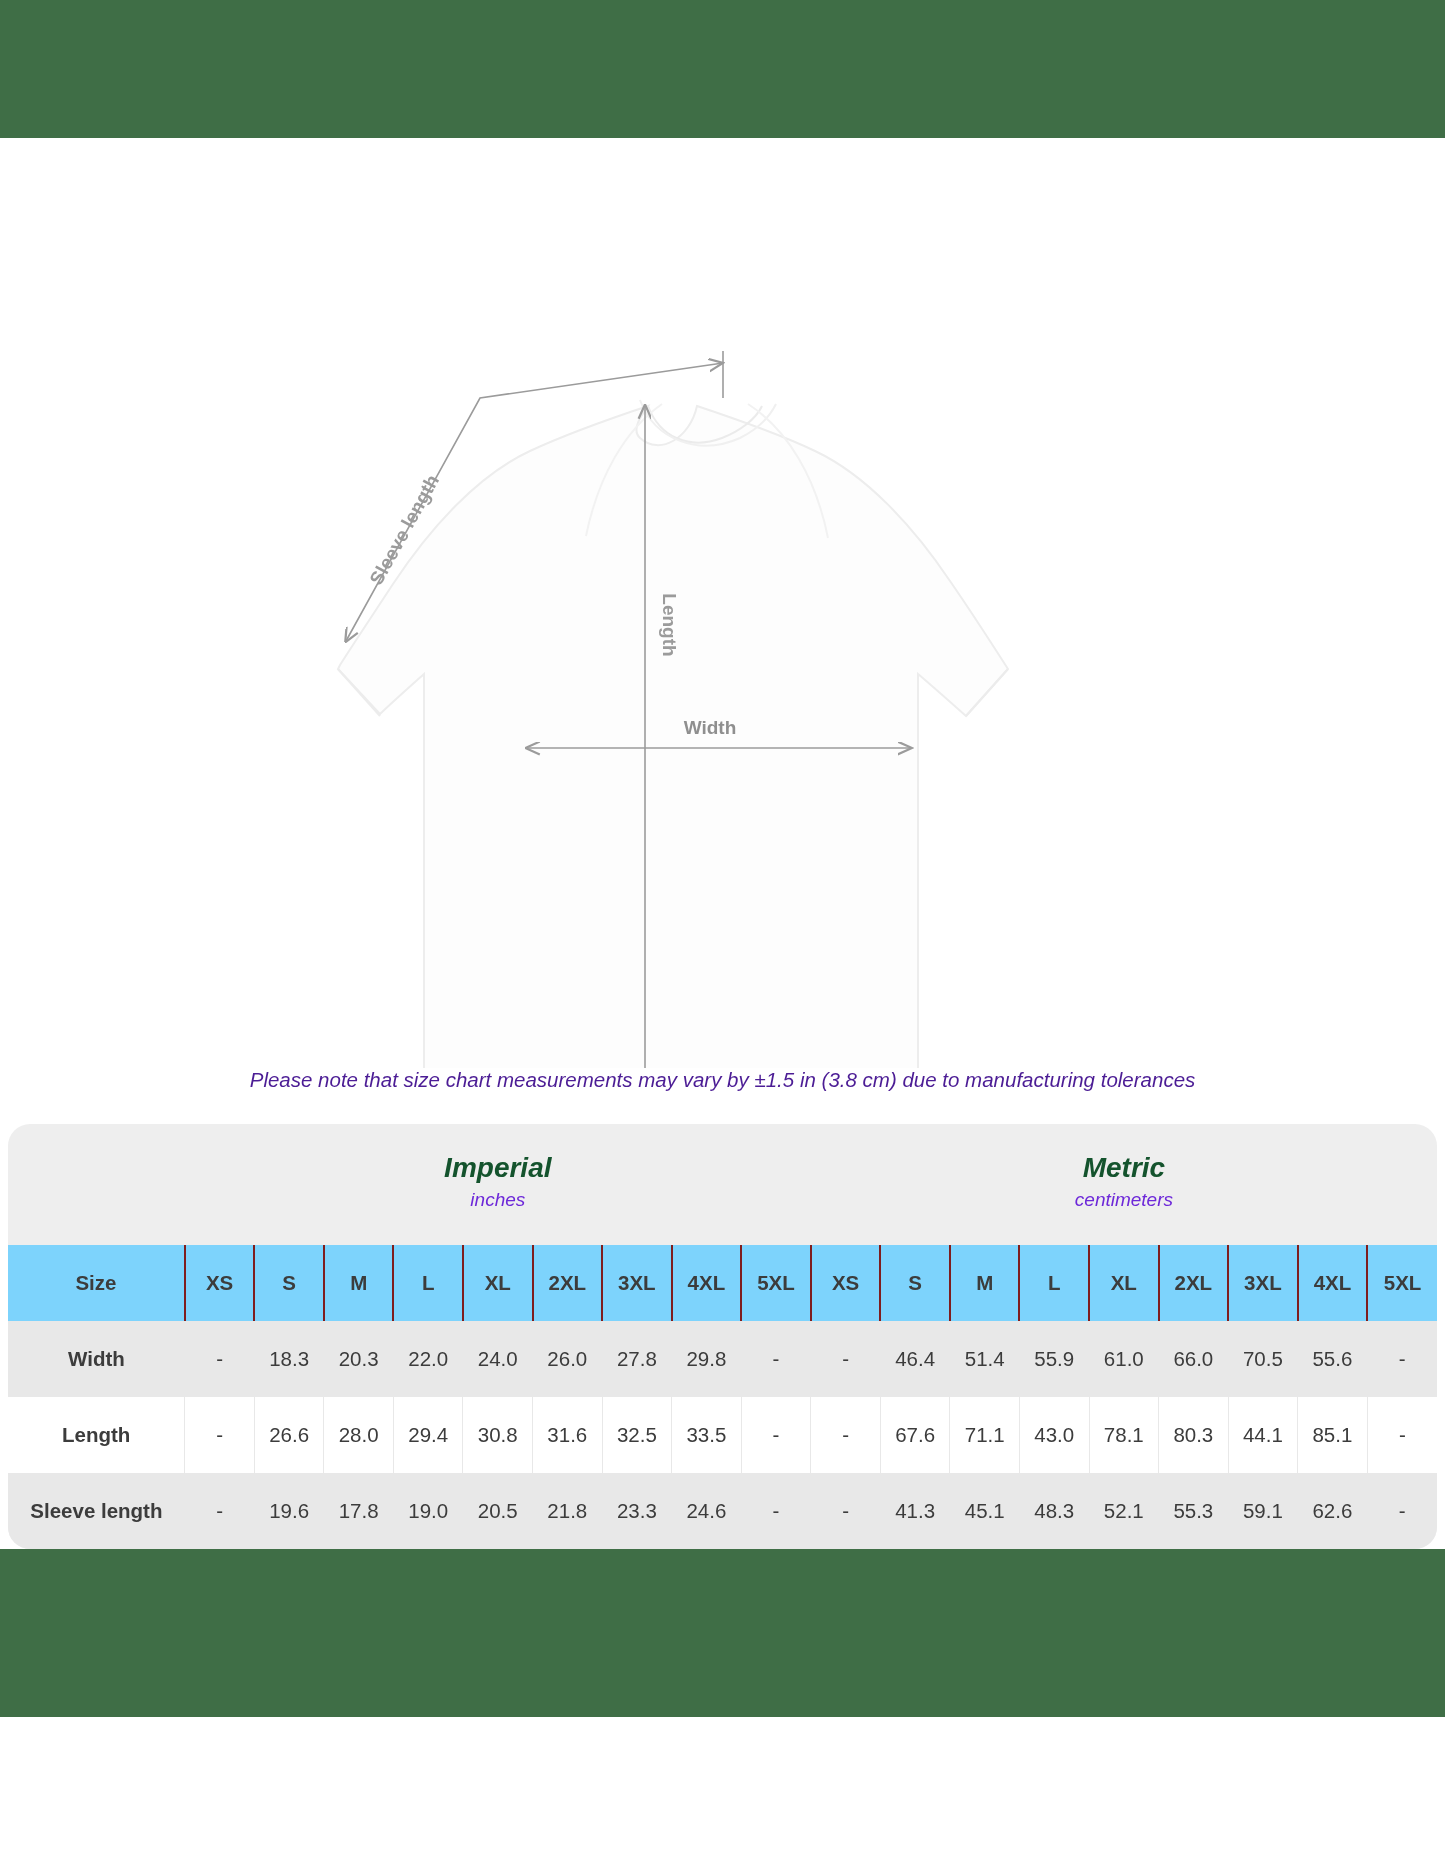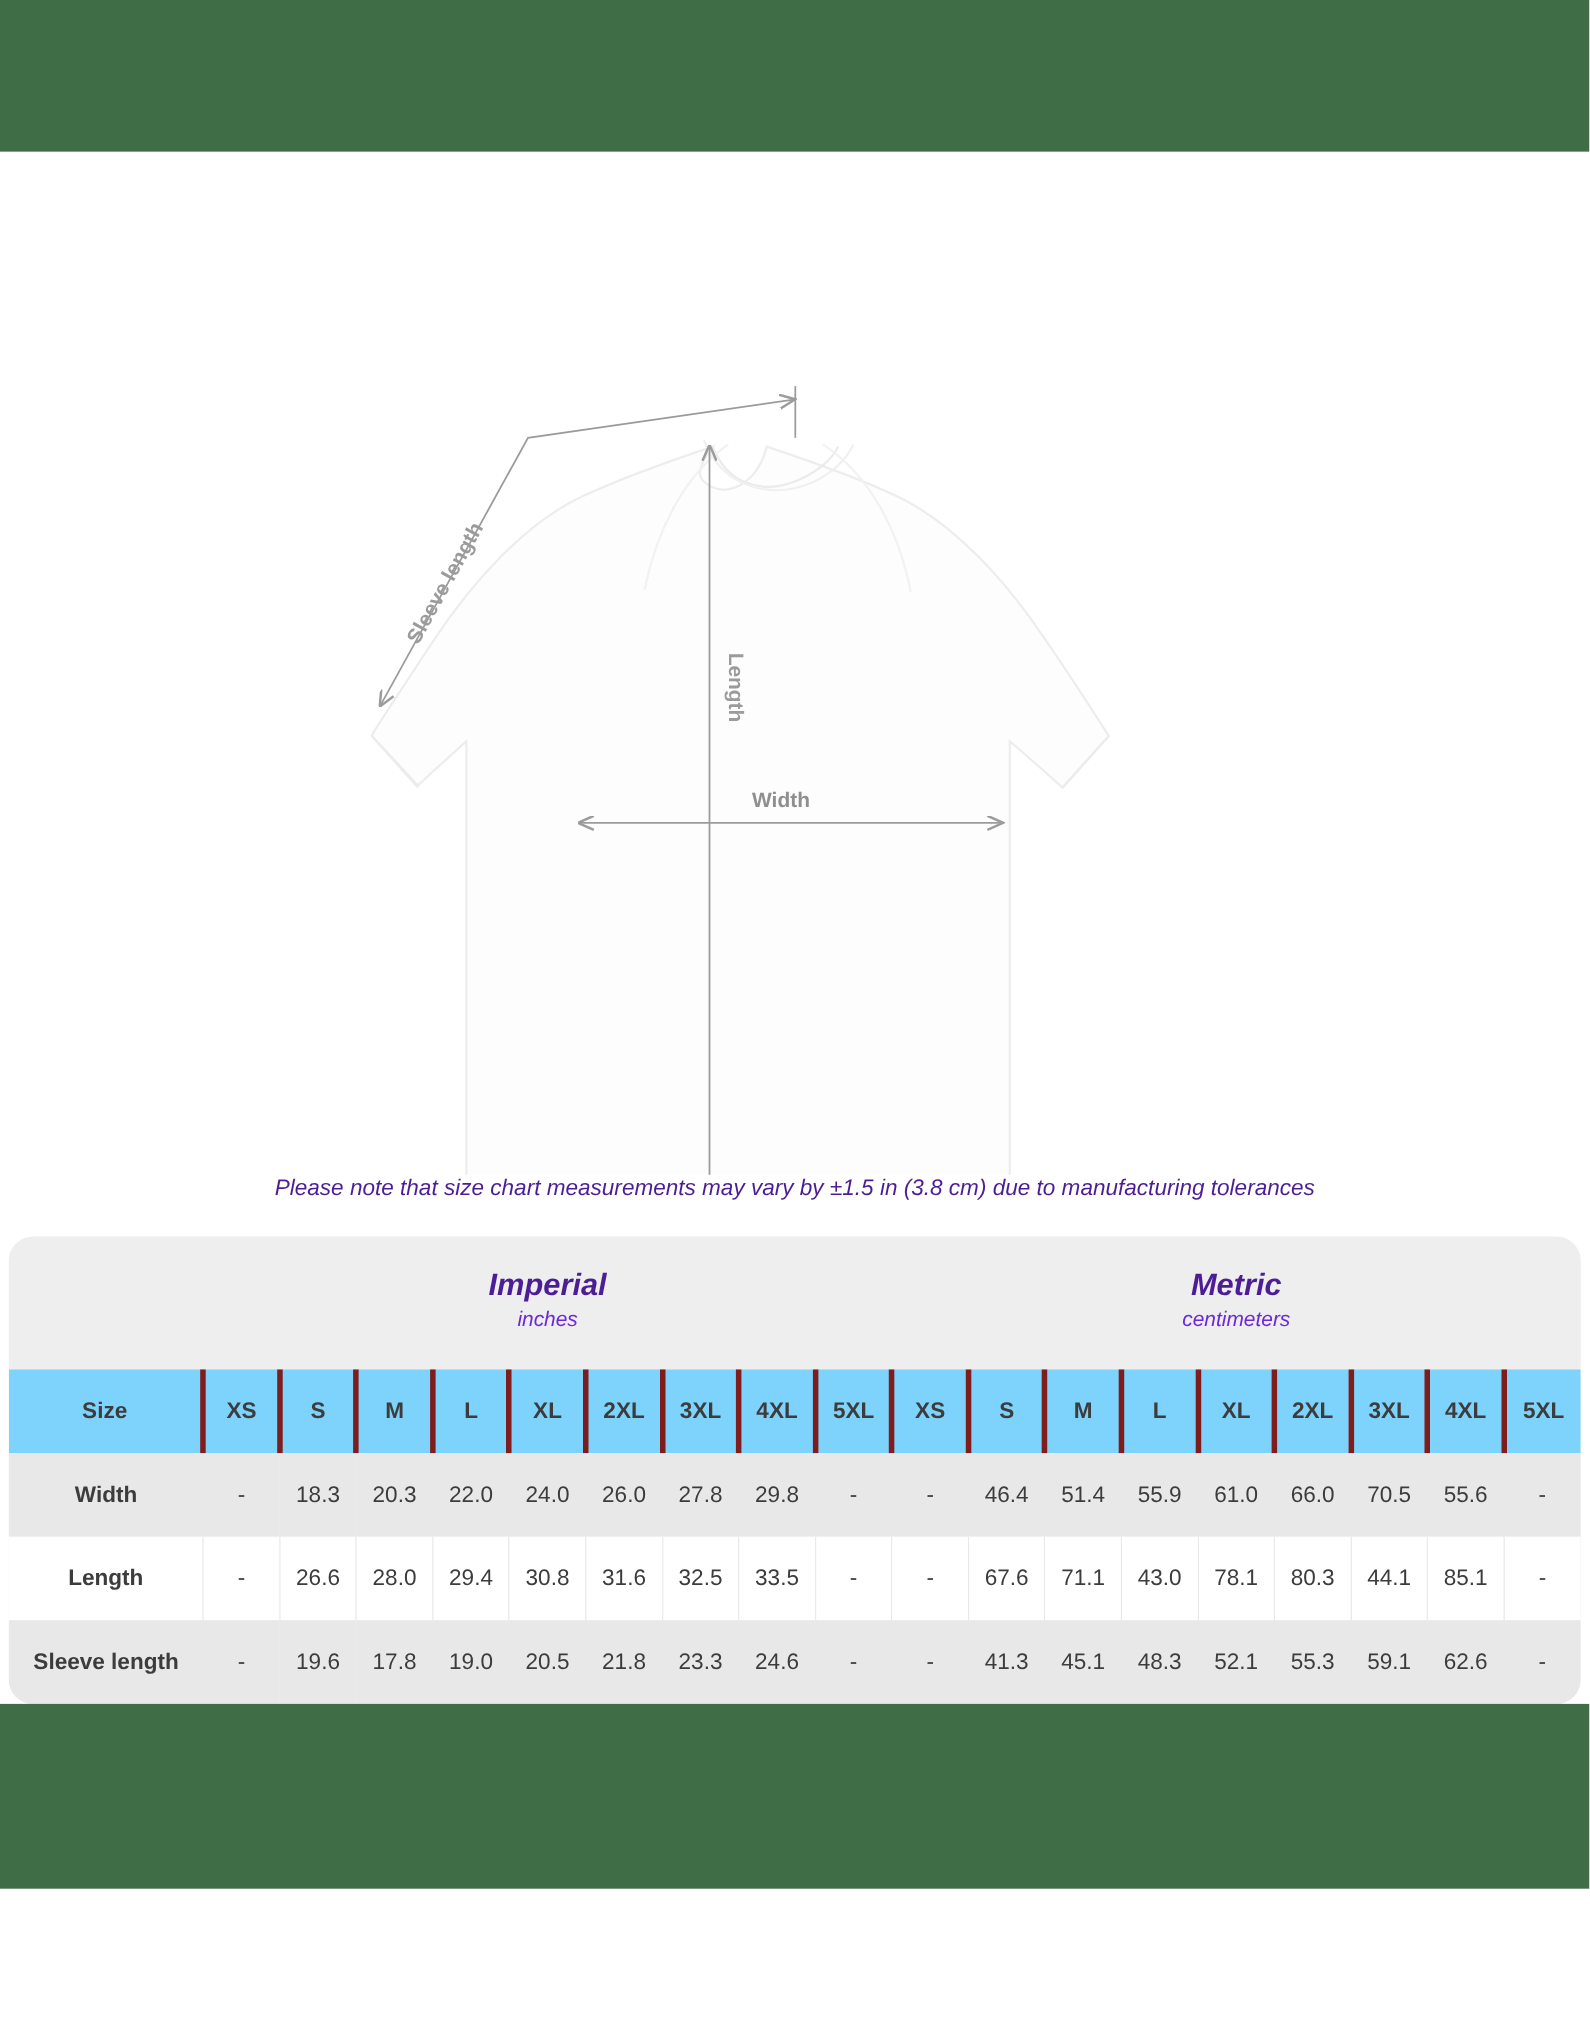--- a/index.html
+++ b/index.html
@@ -64,21 +64,21 @@
     vertical-align: middle;
     border: 0;
   }
   .unit-head {
     padding: 26px 0 30px 0;
   }
   .unit-head .unit-title {
     font-size: 28px;
     font-weight: bold;
     font-style: italic;
-    color: #4c1d95;
+    color: #14532d;
     line-height: 1.25;
   }
   .unit-head .unit-sub {
     font-size: 19px;
     font-style: italic;
     color: #6d28d9;
     line-height: 1.6;
   }
   tr.head-row td, tr.head-row th {
     background: #7dd3fc;
@@ -102,21 +102,21 @@
     font-weight: bold;
     font-size: 20.5px;
   }
   td.cell {
     border-left: 1px solid #ffffff;
   }
   tr.data-row.plain td.cell {
     border-left: 1px solid #e8e8e8;
   }
   tr.head-row td.cell {
-    border-left: 5px solid #7f1d1d;
+    border-left: 2px solid #7f1d1d;
   }
   .col-label { width: 152px; }
   .col-data { width: 59.8px; }
 </style>
 </head>
 <body>
 
 <div class="band band-top"></div>
 
 <div class="content">

